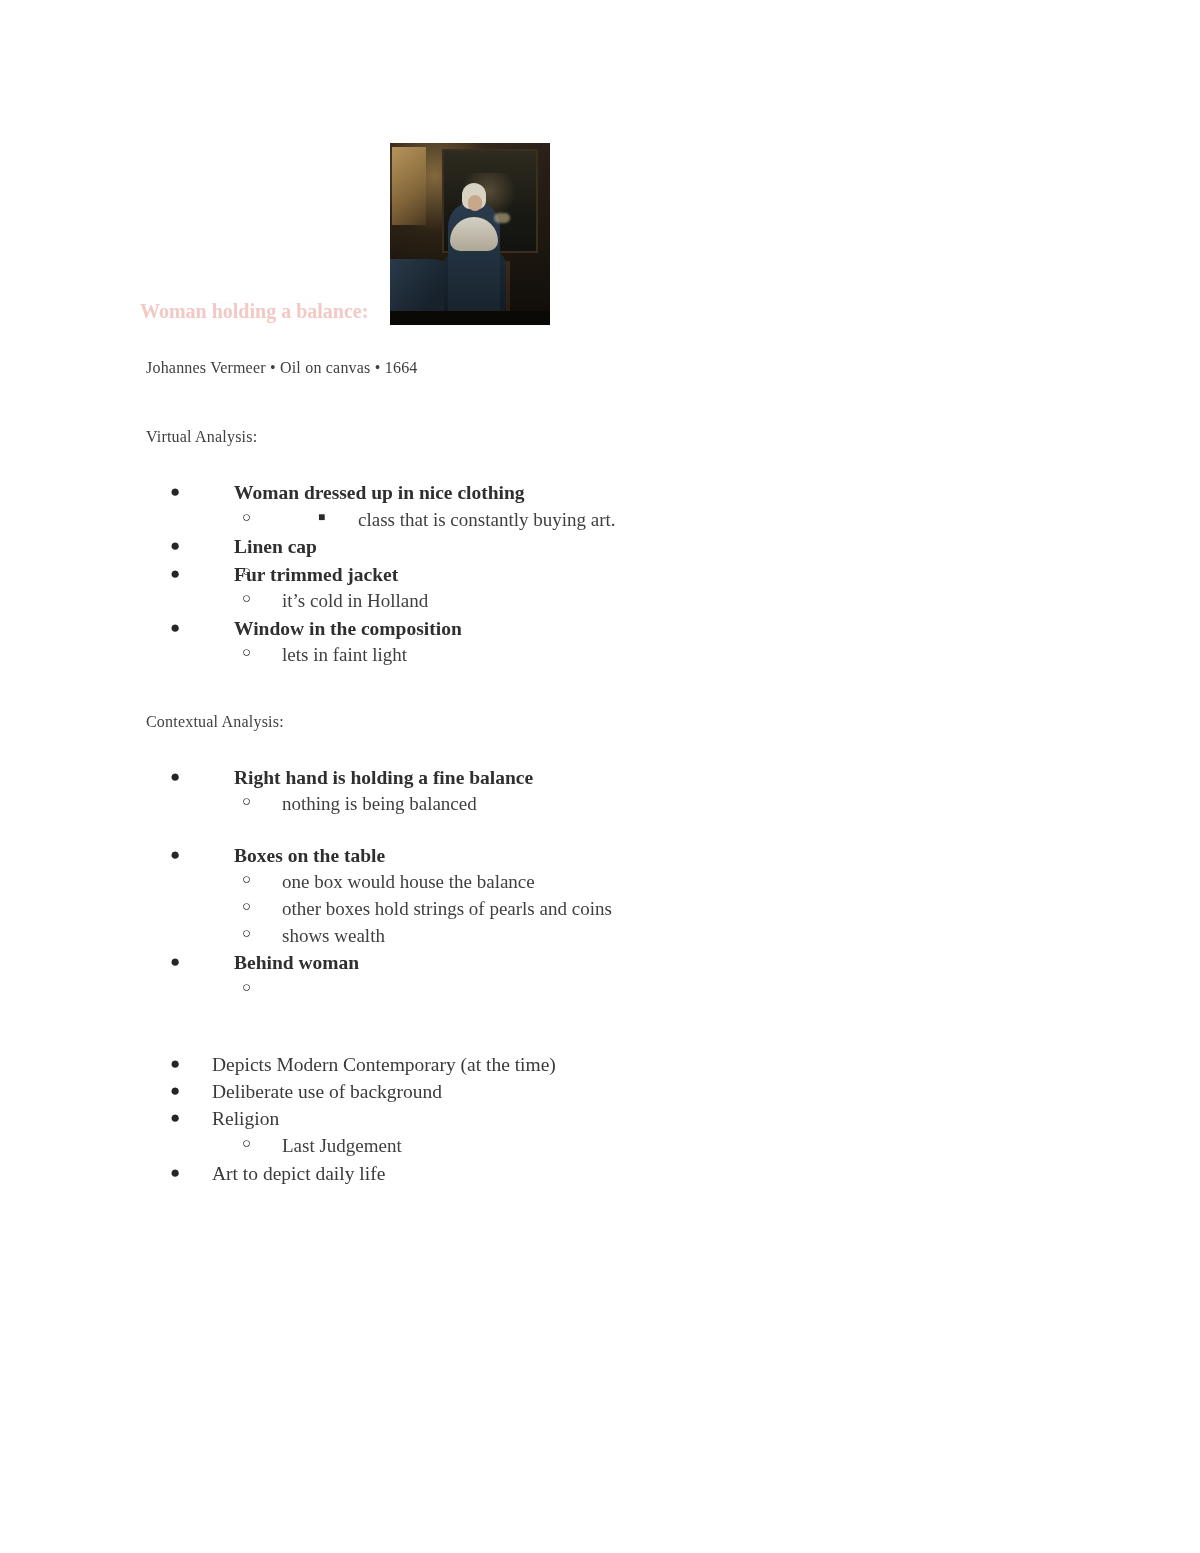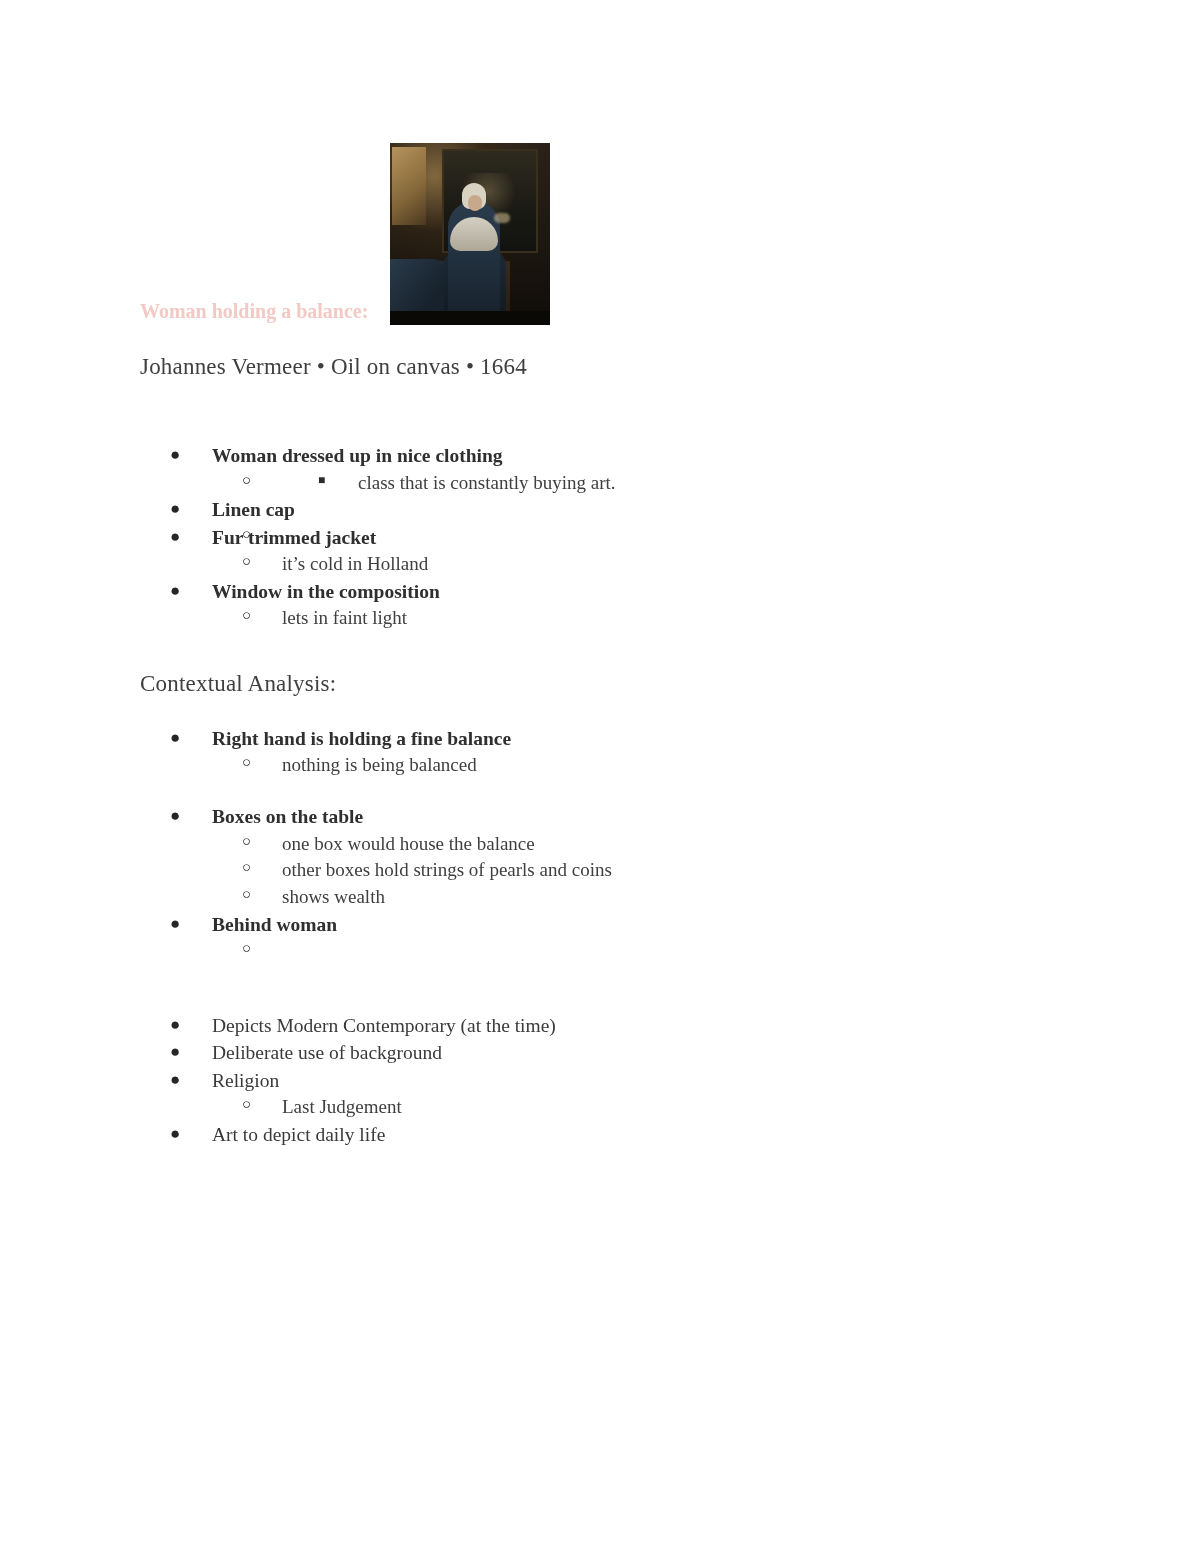--- a/index.html
+++ b/index.html
@@ -141,23 +141,23 @@
     font-family: "Liberation Serif", serif;
     font-weight: bold;
     font-size: 20px;
     color: #f2c9c4;
     position: absolute;
     left: 0;
     top: 170px;
     white-space: nowrap;
   }
   p.line {
-    font-size: 23px;
+    font-size: 16px;
     line-height: 1.45;
-    margin: 0;
+    margin: 6px;
     color: #3f3f3f;
     letter-spacing: .2px;
   }
   .gap-sm { height: 26px; }
   .gap-md { height: 34px; }
   .gap-lg { height: 48px; }
 
   ul.lvl1 {
     list-style: none;
     margin: 0;
@@ -170,21 +170,21 @@
     font-size: 19.5px;
     line-height: 1.3;
   }
   ul.lvl1 > li > .txt { display: inline-block; }
   ul.lvl1 > li.bulleted > .marker {
     position: absolute;
     left: 0; top: 1px;
     font-size: 17px;
     color: #262626;
   }
-  .bold { font-weight: bold; color: #2f2f2f; }
+  .bold { font-weight: bold; color: #2f2f2f; margin-left: 22px; }
 
   ul.lvl2 {
     list-style: none;
     margin: 2px 0 2px 0;
     padding: 0 0 0 30px;
   }
   ul.lvl2 > li {
     position: relative;
     padding-left: 40px;
     margin-bottom: 2px;
@@ -241,20 +241,21 @@
     </div>
 
     <div class="title">Woman holding a balance:</div>
 
     <div style="height:220px"></div>
 
     <p class="line">Johannes Vermeer • Oil on canvas • 1664</p>
 
     <div class="gap-md"></div>
 
+    <p class="line">Virtual Analysis:</p>
     <div class="gap-sm"></div>
     <ul class="lvl1">
       <li class="bulleted">
         <span class="marker">●</span>
         <span class="txt bold">Woman dressed up in nice clothing</span>
         <ul class="lvl2">
           <li>
             <span class="marker">○</span>
             <ul class="lvl3">
               <li>

